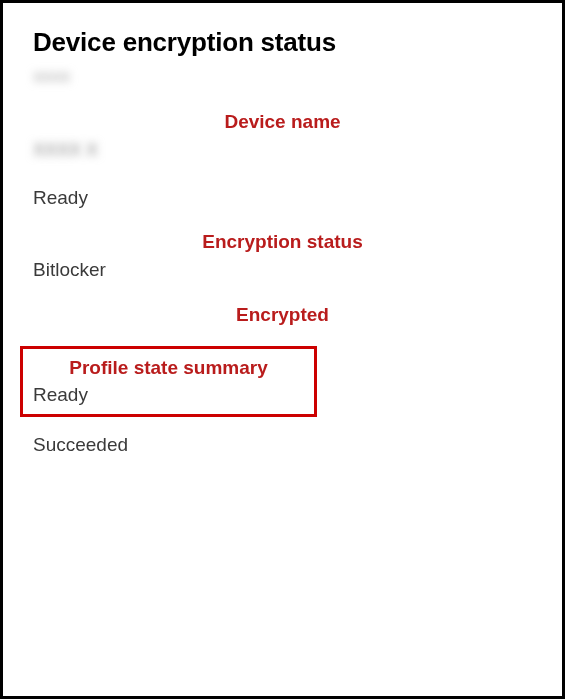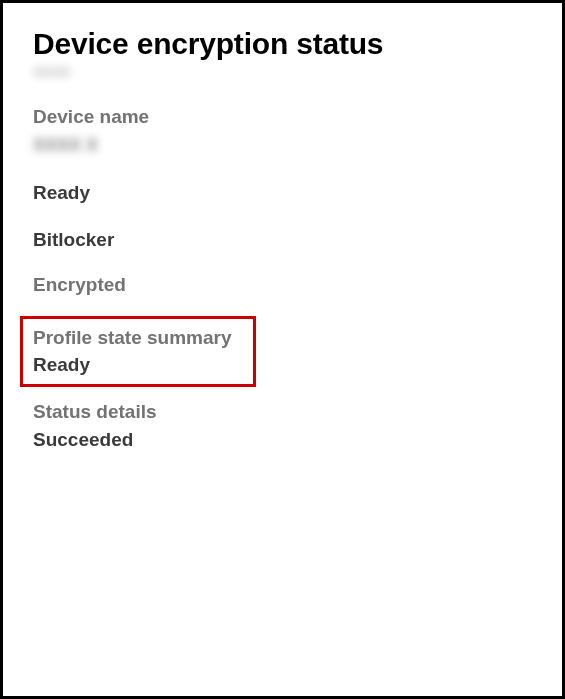--- a/index.html
+++ b/index.html
@@ -10,24 +10,24 @@
     body {
       font-family: "Segoe UI", -apple-system, BlinkMacSystemFont, sans-serif;
       width: 565px;
       height: 699px;
       border: 3px solid #000;
       padding: 24px 30px;
       color: #323130;
       overflow: hidden;
     }
     .page-title {
-      font-size: 30px;
+      font-size: 26px;
       font-weight: 600;
       color: #000;
-      margin-bottom: 2px;
+      margin-bottom: 10px;
       letter-spacing: -0.2px;
     }
     .blur-small {
       display: inline-block;
       filter: blur(4px);
       color: #999;
       font-size: 14px;
       margin-bottom: 26px;
       user-select: none;
     }
@@ -37,36 +37,37 @@
       color: #888;
       font-size: 18px;
       user-select: none;
     }
     .field {
       margin-bottom: 20px;
     }
     .field-label {
       font-size: 19px;
       font-weight: 700;
-      color: #737373;
+      color: #b91c1c;
       margin-bottom: 3px;
+      text-align: center;
     }
     .field-value {
       font-size: 19px;
-      font-weight: 700;
+      font-weight: 400;
       color: #3a3a3a;
       line-height: 1.45;
       word-break: break-word;
     }
     .highlight-box {
       border: 3px solid #cc0000;
       padding: 8px 10px 6px 10px;
       margin-left: -13px;
       margin-bottom: 14px;
-      width: 236px;
+      width: 297px;
     }
     .highlight-box .field-label {
       margin-bottom: 2px;
     }
   </style>
 </head>
 <body>
 
 
 
@@ -78,31 +79,31 @@
   <div class="field-value">
     <span class="blur-value">XXXX X</span>
   </div>
 </div>
 
 <div class="field">
   <div class="field-value">Ready</div>
 </div>
 
 <div class="field">
+  <div class="field-label">Encryption status</div>
   <div class="field-value">Bitlocker</div>
 </div>
 
 <div class="field">
   <div class="field-label">Encrypted</div>
 </div>
 
 <div class="highlight-box">
   <div class="field-label">Profile state summary</div>
   <div class="field-value">Ready</div>
 </div>
 
 <div class="field">
-  <div class="field-label">Status details</div>
   <div class="field-value">Succeeded</div>
 </div>
 
 
 
 
 </body></html>

